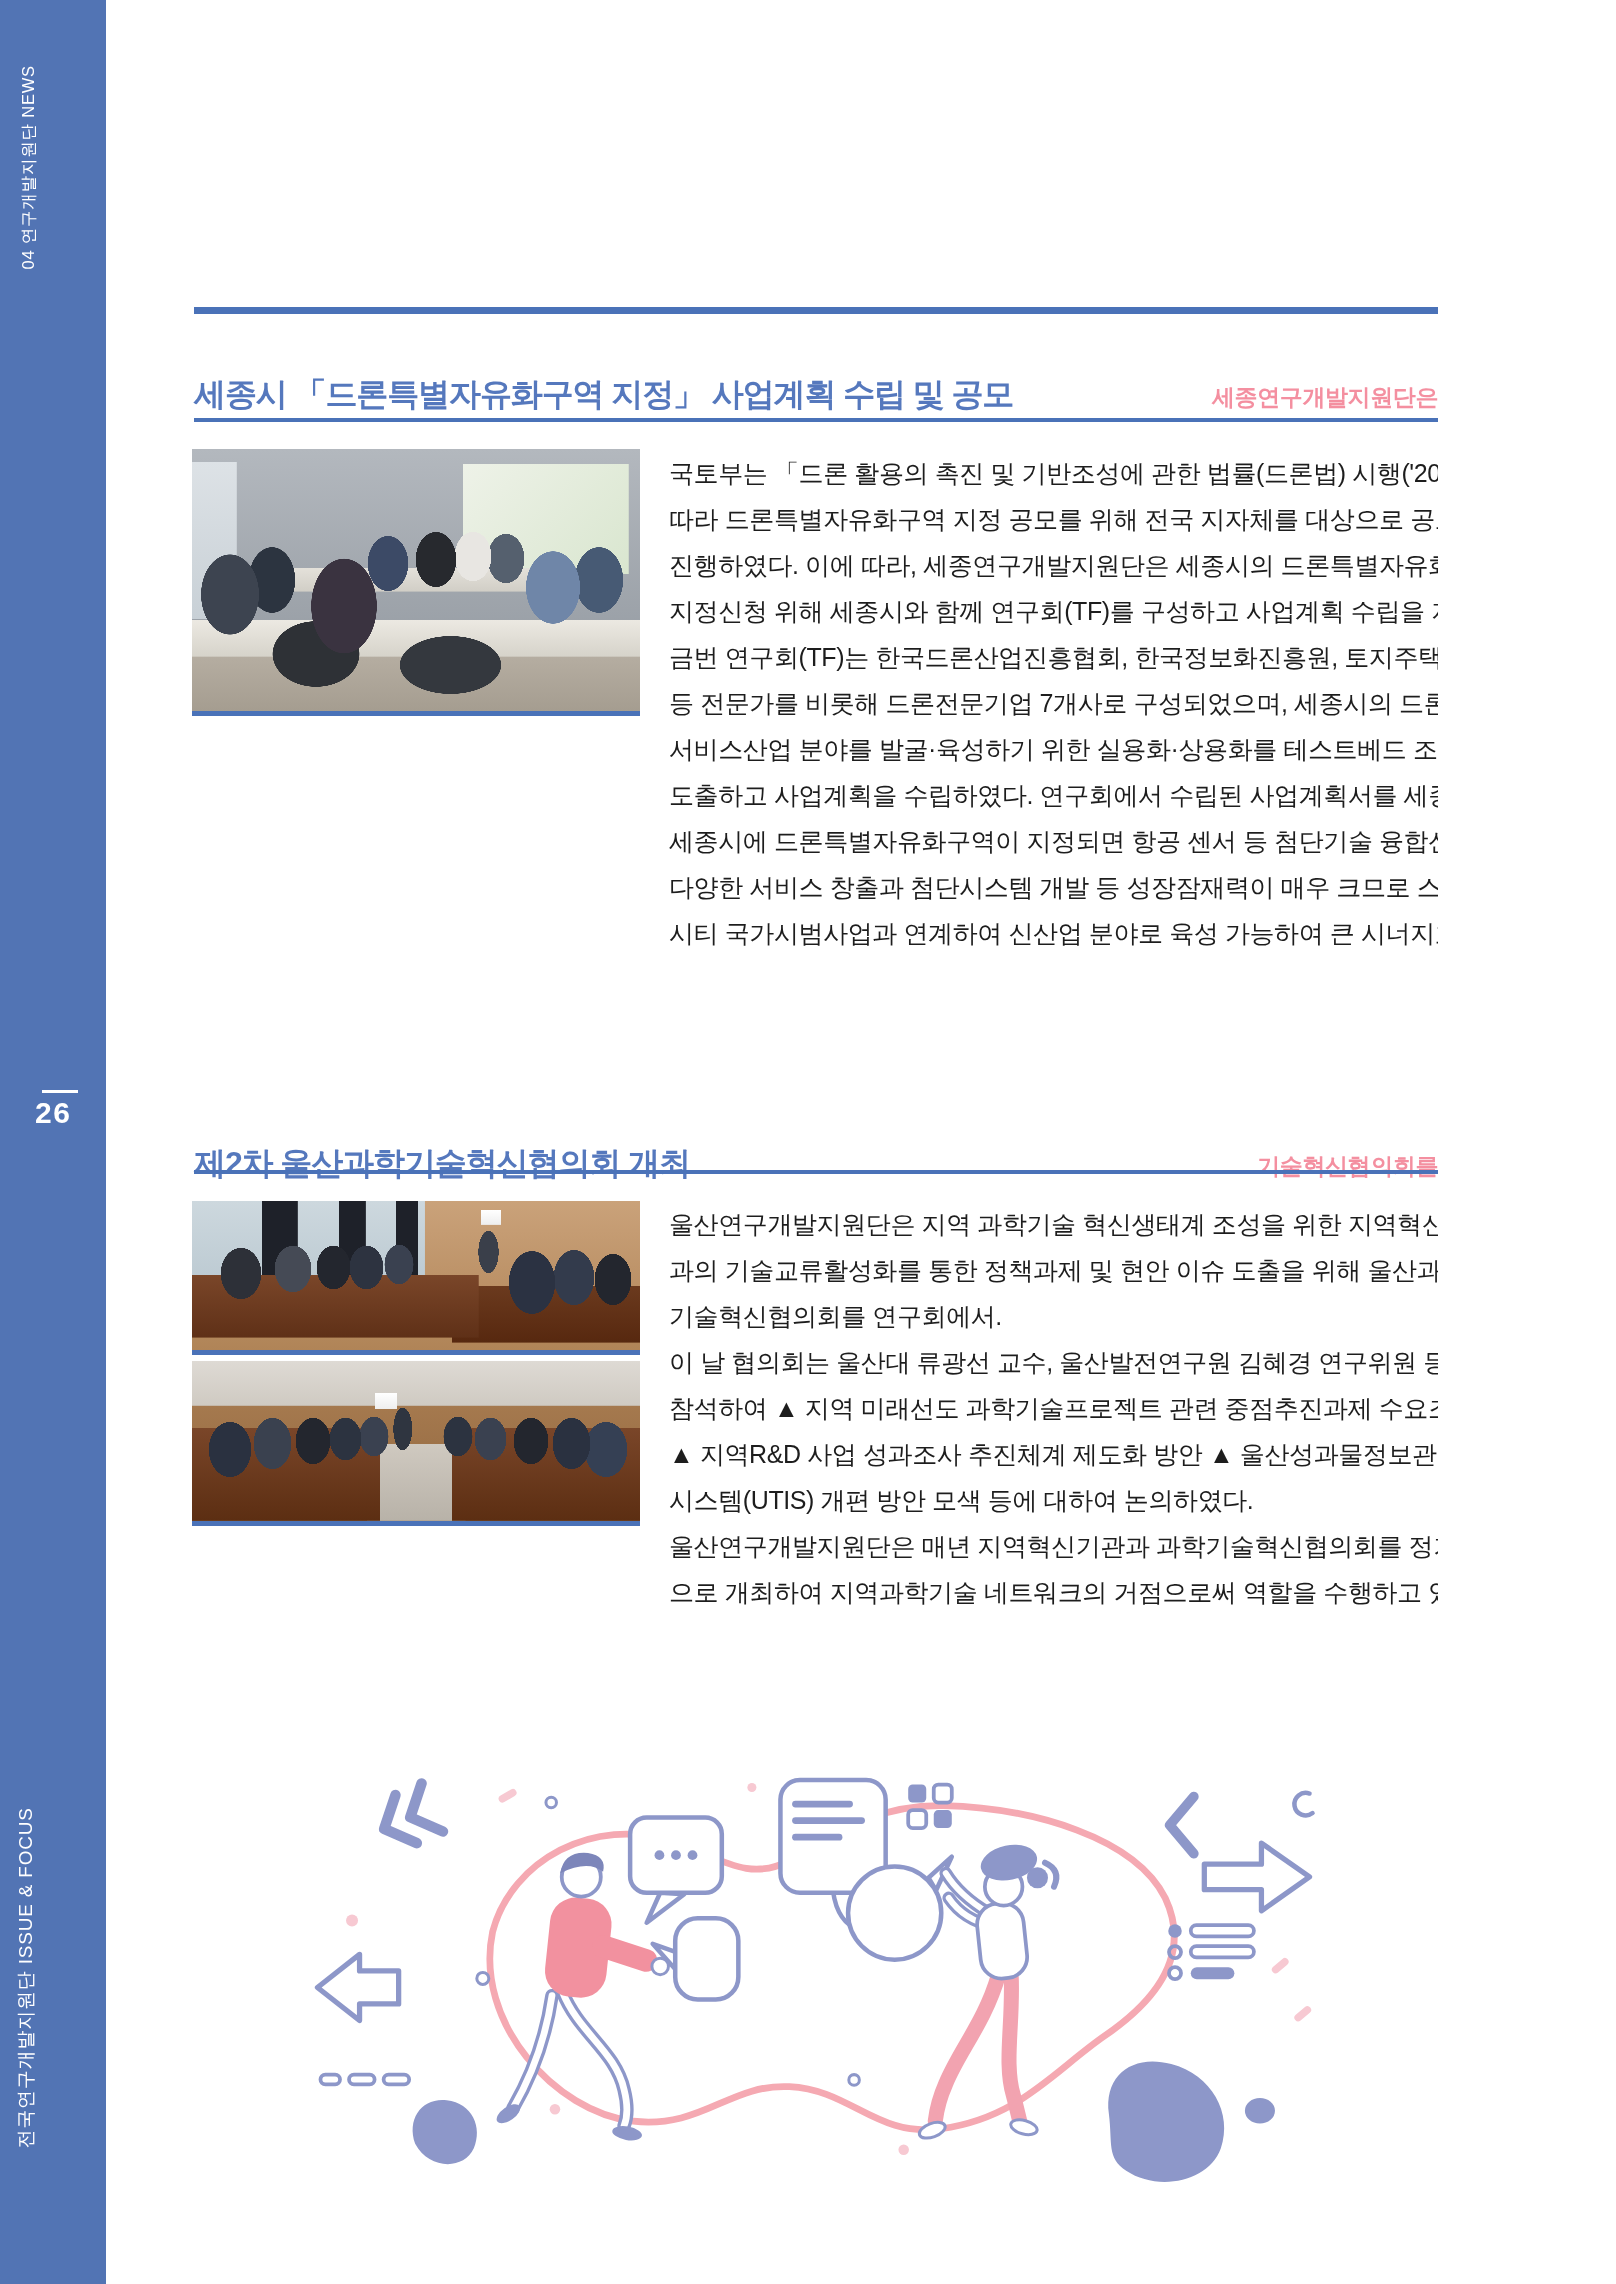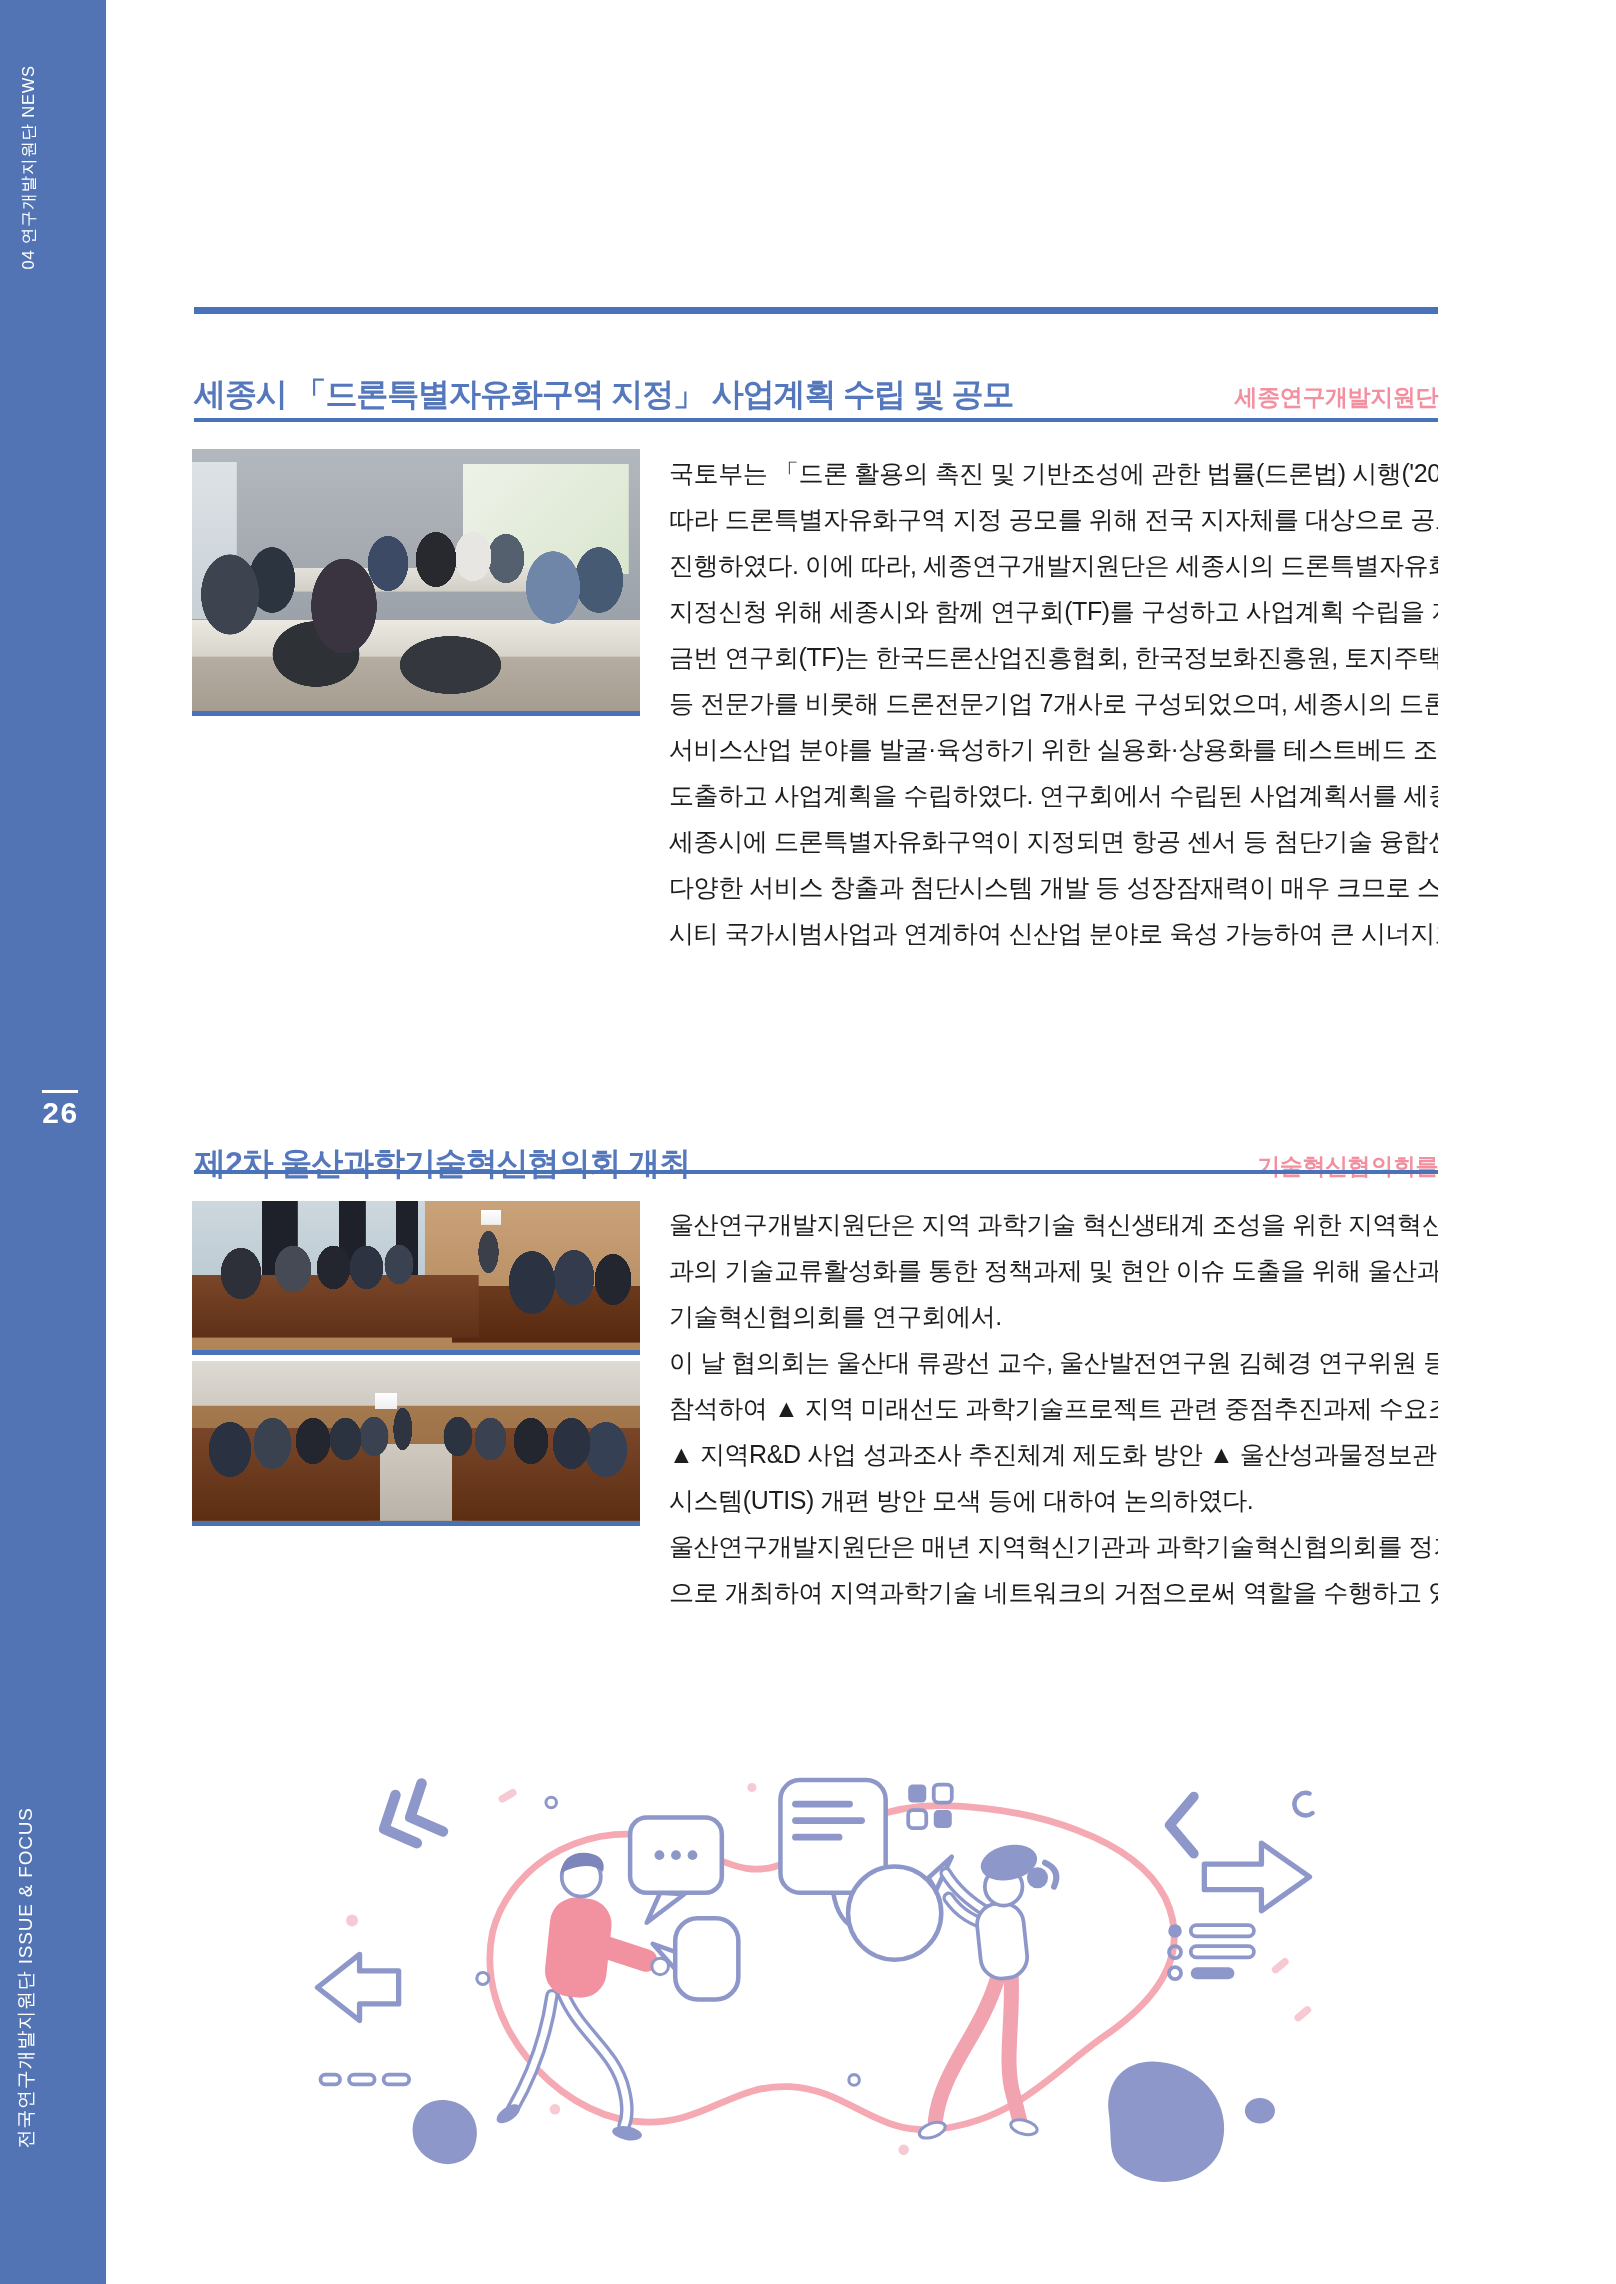--- a/index.html
+++ b/index.html
@@ -5,21 +5,21 @@
   html,body{margin:0;padding:0;}
   body{background:#ffffff;font-family:"Liberation Sans","DejaVu Sans",sans-serif;}
   .page{position:relative;width:1616px;height:2284px;background:#fff;overflow:hidden;}
 
   
   .sidebar{position:absolute;left:0;top:0;width:106px;height:2284px;background:#5274b4;}
   .vtext{position:absolute;white-space:nowrap;color:#fff;transform:rotate(-90deg);transform-origin:0 100%;letter-spacing:0.8px;}
   .vtext-top{left:40px;top:247px;font-size:16.5px;height:22.6px;line-height:22.6px;}
   .vtext-bottom{left:38px;top:2126px;font-size:19px;height:22.6px;line-height:22.6px;}
   .pageno-line{position:absolute;left:42px;top:1090px;width:36px;height:3px;background:#fff;}
-  .pageno{position:absolute;left:35px;top:1096px;width:51px;text-align:center;color:#fff;font-size:30px;font-weight:bold;letter-spacing:1.5px;}
+  .pageno{position:absolute;left:35px;top:1096px;width:51px;color:#fff;font-size:30px;font-weight:bold;letter-spacing:1.5px;}
 
   
   .top-rule{position:absolute;left:194px;top:307px;width:1244px;height:6.8px;background:#4a72b8;}
   .title-row{position:absolute;left:194px;width:1244px;display:flex;justify-content:space-between;align-items:flex-end;}
   .title-row.a1{top:365px;height:47px;justify-content:space-between;}
   .title-row.a2{top:1134px;height:47px;text-align:center;}
   .article-title{font-size:32px;font-weight:800;color:#5578bd;letter-spacing:-1.1px;line-height:1.1;}
   .article-tag{font-size:23px;font-weight:800;color:#f48fa0;letter-spacing:-0.4px;line-height:1.2;}
   .title-underline{position:absolute;left:194px;width:1244px;height:3.8px;background:#4a72b8;}
   .title-underline.a1{top:418px;}
@@ -106,21 +106,21 @@
     <div class="vtext vtext-top">04 연구개발지원단 NEWS</div>
     <div class="pageno-line"></div>
     <div class="pageno">26</div>
     <div class="vtext vtext-bottom">전국연구개발지원단 ISSUE &amp; FOCUS</div>
   </div>
 
   <div class="top-rule"></div>
 
   <div class="title-row a1">
     <div class="article-title">세종시 「드론특별자유화구역 지정」 사업계획 수립 및 공모</div>
-    <div class="article-tag">세종연구개발지원단</div>
+    <div class="article-tag">세종연구개발지원단은</div>
   </div>
   <div class="title-underline a1"></div>
 
   <div class="photo photo--sejong"></div>
 
   <div class="body-text a1">
       <div class="text-line">국토부는 「드론 활용의 촉진 및 기반조성에 관한 법률(드론법) 시행('20.5.1)」에</div>
       <div class="text-line">따라 드론특별자유화구역 지정 공모를 위해 전국 지자체를 대상으로 공모를</div>
       <div class="text-line">진행하였다. 이에 따라, 세종연구개발지원단은 세종시의 드론특별자유화구역</div>
       <div class="text-line">지정신청 위해 세종시와 함께 연구회(TF)를 구성하고 사업계획 수립을 지원하였다.</div>

